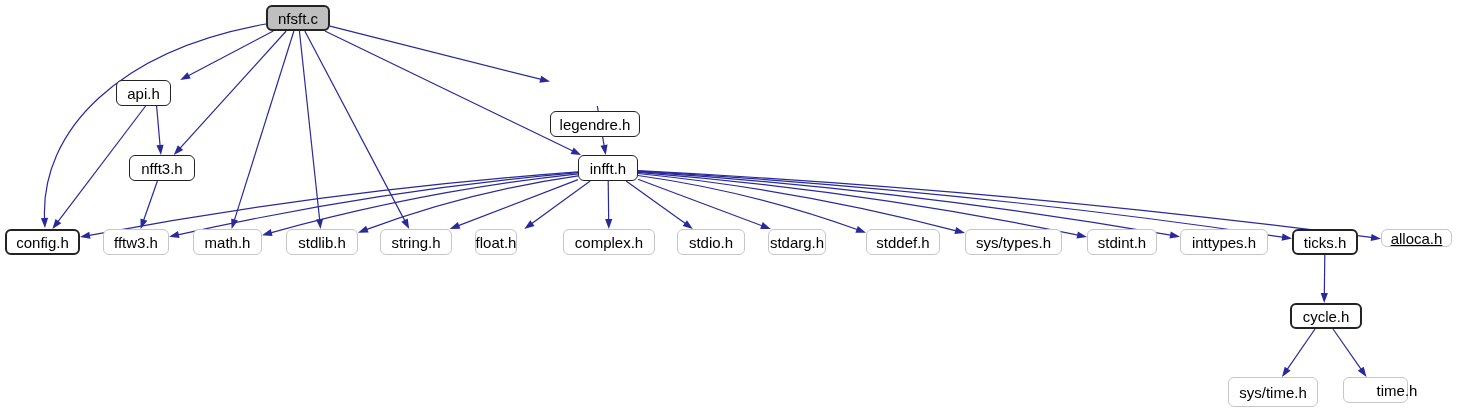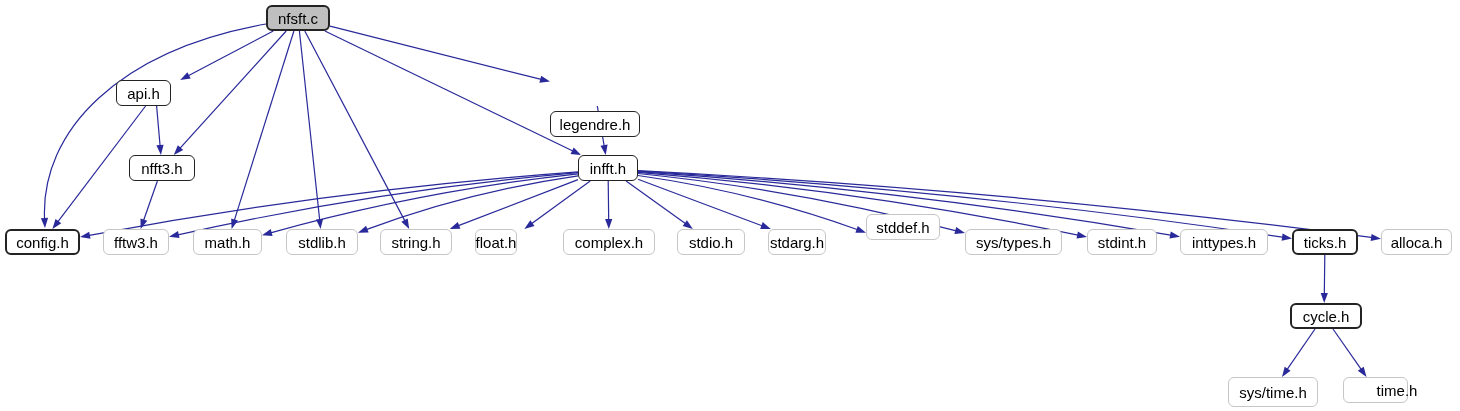--- a/index.html
+++ b/index.html
@@ -198,36 +198,36 @@
       </div>
       <div class="node plain" style="left: 563px; top: 229px; width: 92px; height: 26px;">
         <span>complex.h</span>
       </div>
       <div class="node plain" style="left: 677px; top: 229px; width: 68px; height: 26px;">
         <span>stdio.h</span>
       </div>
       <div class="node plain" style="left: 768px; top: 229px; width: 58px; height: 26px;">
         <span>stdarg.h</span>
       </div>
-      <div class="node plain" style="left: 866px; top: 214px; width: 74px; height: 26px;">
+      <div class="node plain" style="left: 866px; top: 229px; width: 74px; height: 26px;">
         <span>stddef.h</span>
       </div>
       <div class="node plain" style="left: 965px; top: 229px; width: 97px; height: 26px;">
         <span>sys/types.h</span>
       </div>
       <div class="node plain" style="left: 1087px; top: 229px; width: 70px; height: 26px;">
         <span>stdint.h</span>
       </div>
       <div class="node plain" style="left: 1180px; top: 229px; width: 88px; height: 26px;">
         <span>inttypes.h</span>
       </div>
       <div class="node strong" style="left: 1292px; top: 229px; width: 66px; height: 26px;">
         <span>ticks.h</span>
       </div>
-      <div class="node plain" style="left: 1381px; top: 229px; width: 71px; height: 26px;">
+      <div class="node plain" style="left: 1381px; top: 229px; width: 71px; height: 18px; text-decoration: underline;">
         <span>alloca.h</span>
       </div>
       <div class="node strong" style="left: 1290px; top: 303px; width: 72px; height: 26px;">
         <span>cycle.h</span>
       </div>
       <div class="node plain" style="left: 1228px; top: 377px; width: 90px; height: 30px;">
         <span>sys/time.h</span>
       </div>
       <div class="node plain" style="left: 1343px; top: 377px; width: 65px; height: 26px; padding-left: 43px;">
         <span>time.h</span>

